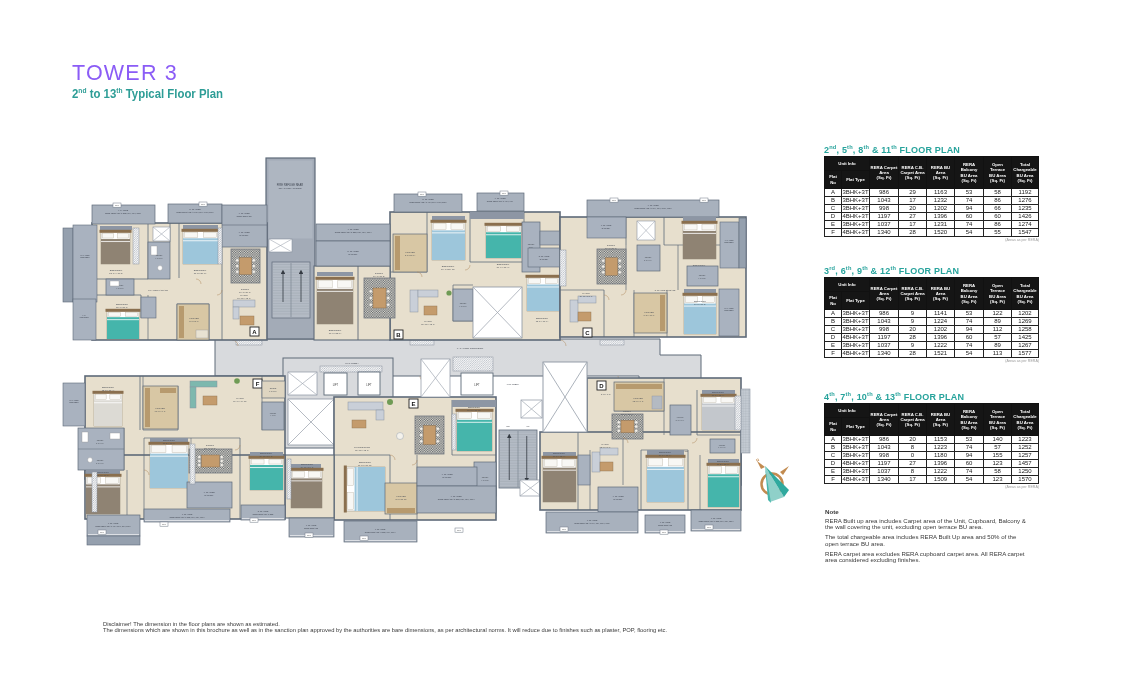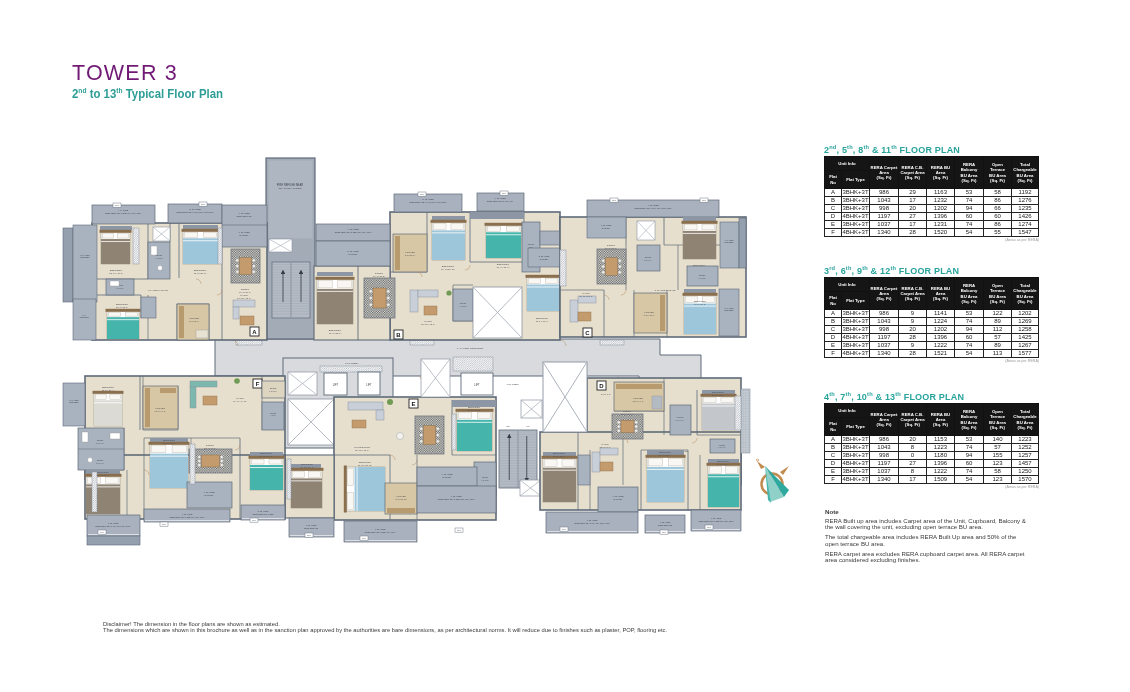--- a/index.html
+++ b/index.html
@@ -1,17 +1,17 @@
 <!DOCTYPE html>
 <html><head><meta charset="utf-8">
 <style>
 html,body{margin:0;padding:0;background:#fff;}
 #page{position:relative;width:1130px;height:692px;background:#fff;overflow:hidden;font-family:"Liberation Sans",sans-serif;}
 .abs{position:absolute;}
-#t1{left:72px;top:61px;font-size:21.5px;letter-spacing:1.2px;color:#701a75;font-weight:400;}
+#t1{left:72px;top:61px;font-size:21.5px;letter-spacing:1.2px;color:#8b5cf6;font-weight:400;}
 #t2{left:72px;top:87px;font-size:12px;font-weight:bold;color:#2d9d96;transform:scaleX(.95);transform-origin:0 0;}
 #t2 sup{font-size:7px;}
 .tblttl{font-size:9.8px;font-weight:bold;color:#27a39c;letter-spacing:0.2px;white-space:nowrap;transform:scaleX(.92);transform-origin:0 0;}
 .tblttl sup{font-size:6.2px;}
 table.ft{border-collapse:collapse;width:215px;table-layout:fixed;}
 table.ft th{background:#151515;color:#fff;font-weight:bold;font-size:4.3px;border:1px solid #111;padding:0;line-height:1.2;}
 table.ft td{border:1px solid #222;font-size:6px;color:#1c1c1c;text-align:center;padding:0;height:7px;line-height:7px;}
 table.ft .sub th{height:17px;}
 .areas{font-size:3.6px;color:#999;width:215px;text-align:right;margin-top:1px;}
 #note{left:825px;top:509px;width:206px;font-size:6.1px;color:#3a3a3a;line-height:6.4px;}

